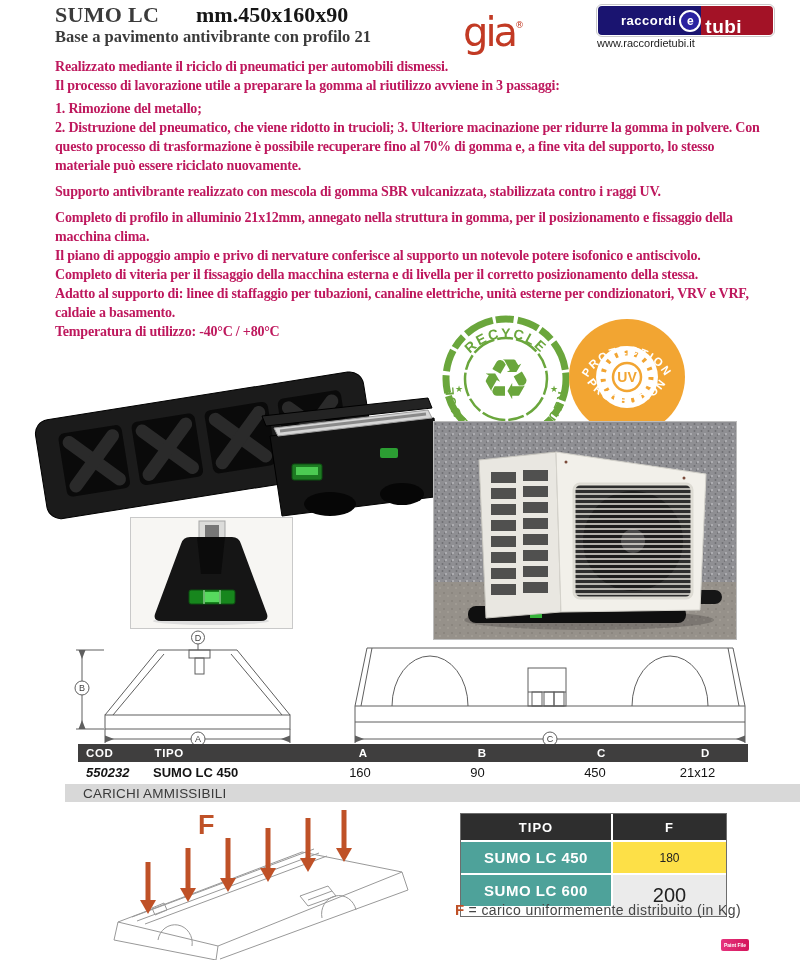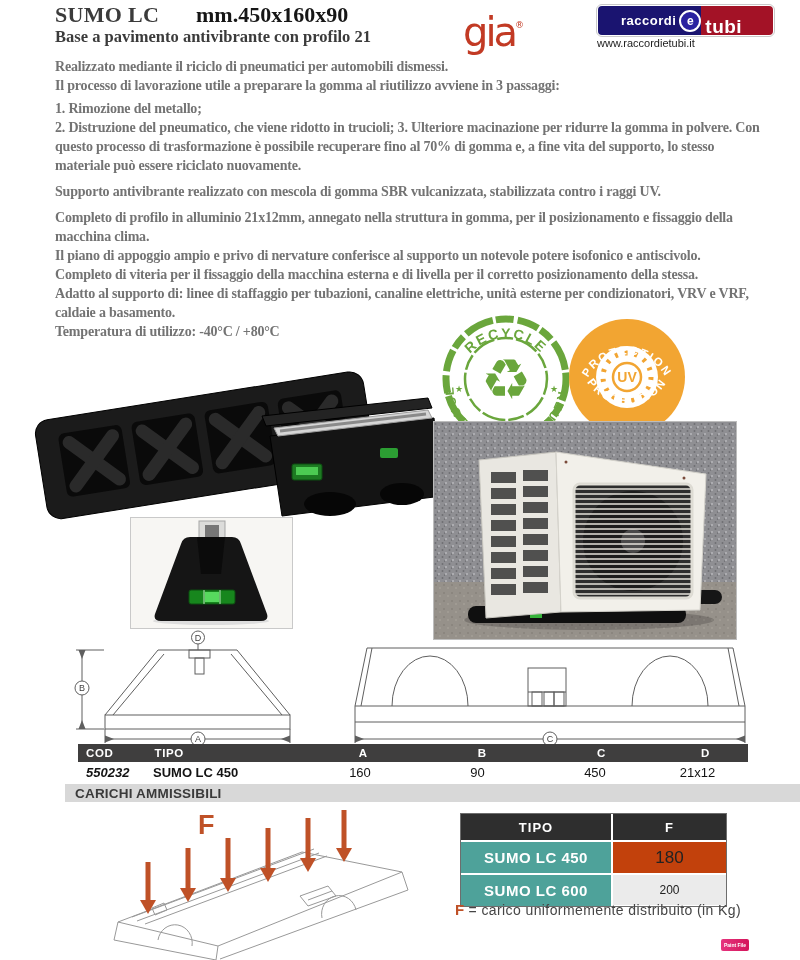--- a/index.html
+++ b/index.html
@@ -23,21 +23,21 @@
          padding:0 3px 0 23px;letter-spacing:.5px;}
   .brand .b-e{background:#1a1470;display:flex;align-items:center;}
   .brand .b-e span{width:18px;height:18px;border-radius:50%;border:2px solid #fff;color:#fff;
          font-size:12px;display:flex;align-items:center;justify-content:center;background:#2a22a0;}
   .brand .b-red{background:#a31226;color:#fff;font-size:19px;display:flex;align-items:center;
          padding:12px 8px 0 4px;flex:1;letter-spacing:.5px;}
   .website{left:597px;top:37px;width:175px;font-size:11px;color:#1c1c1c;
          text-decoration:none;display:block;}
   
   .desc{left:55px;top:57px;width:714px;font-family:"Liberation Serif",serif;font-weight:bold;
-        font-size:14px;line-height:19px;color:#737373;letter-spacing:-.2px;}
+        font-size:14px;line-height:19px;color:#be185d;letter-spacing:-.2px;}
   .desc div{margin:0;}
   .desc .mt1{margin-top:4px;}
   .desc .mt2{margin-top:7px;}
   
   .photo1{left:30px;top:346px;}
   .badge-recycle{left:441px;top:310px;}
   .badge-uv{left:566px;top:313px;}
   .photo2{left:130px;top:517px;width:163px;height:112px;border:1px solid #c9c9c9;
           background:#f7f6f3;box-sizing:border-box;}
   .photo3{left:433px;top:421px;width:304px;height:219px;border:1px solid #bdbdbd;box-sizing:border-box;}
@@ -54,28 +54,28 @@
   .c1{width:155px;padding-left:8px;box-sizing:border-box;text-align:left;}
   .c2{width:120px;text-align:center;}
   .c3{width:115px;text-align:center;}
   .c4{width:120px;text-align:center;}
   .c5{width:85px;text-align:center;}
   .cod-val{font-style:italic;font-weight:bold;}
   .tipo-val{font-weight:bold;}
   
   .section-bar{left:65px;top:784px;width:735px;height:18px;background:#d8d8d8;
       display:flex;align-items:center;}
-  .section-bar span{font-size:13.5px;font-weight:bold;color:#3a3a3a;padding-left:10px;letter-spacing:.2px;}
+  .section-bar span{font-size:13.5px;font-weight:normal;color:#3a3a3a;padding-left:18px;letter-spacing:.2px;}
   .loadtable{left:460px;top:813px;width:265px;display:grid;grid-template-columns:150px 113px;
       gap:2px;background:#ffffff;border:1px solid #6d6d6d;padding:0px;}
   .lt-cell{display:flex;align-items:center;justify-content:center;}
   .lt-head{background:#2e2e2e;color:#fff;font-weight:bold;font-size:13px;height:26px;letter-spacing:1px;}
   .lt-teal{background:#4ea29a;color:#fff;font-weight:bold;font-size:15px;height:31px;letter-spacing:.5px;}
-  .lt-white{background:#c2410c;color:#222;font-size:17px;height:31px;}
-  .lt-gray{background:#ebebeb;color:#222;font-size:12px;height:30px;}
+  .lt-white{background:#fde047;color:#222;font-size:12px;height:31px;}
+  .lt-gray{background:#ebebeb;color:#222;font-size:20px;height:41px;}
   .legend{left:455px;top:901px;font-size:14px;color:#454545;letter-spacing:.4px;}
   .legend .f{color:#bf5127;font-weight:bold;font-size:15px;margin-right:4px;}
   
   .watermark{left:721px;top:939px;width:28px;height:12px;border-radius:2px;
       background:linear-gradient(90deg,#e6357f,#d4145a);display:flex;align-items:center;
       justify-content:center;color:#fff;font-size:5px;font-weight:bold;}
   svg text{font-family:"Liberation Sans",sans-serif;}
 </style>
 </head>
 <body>

